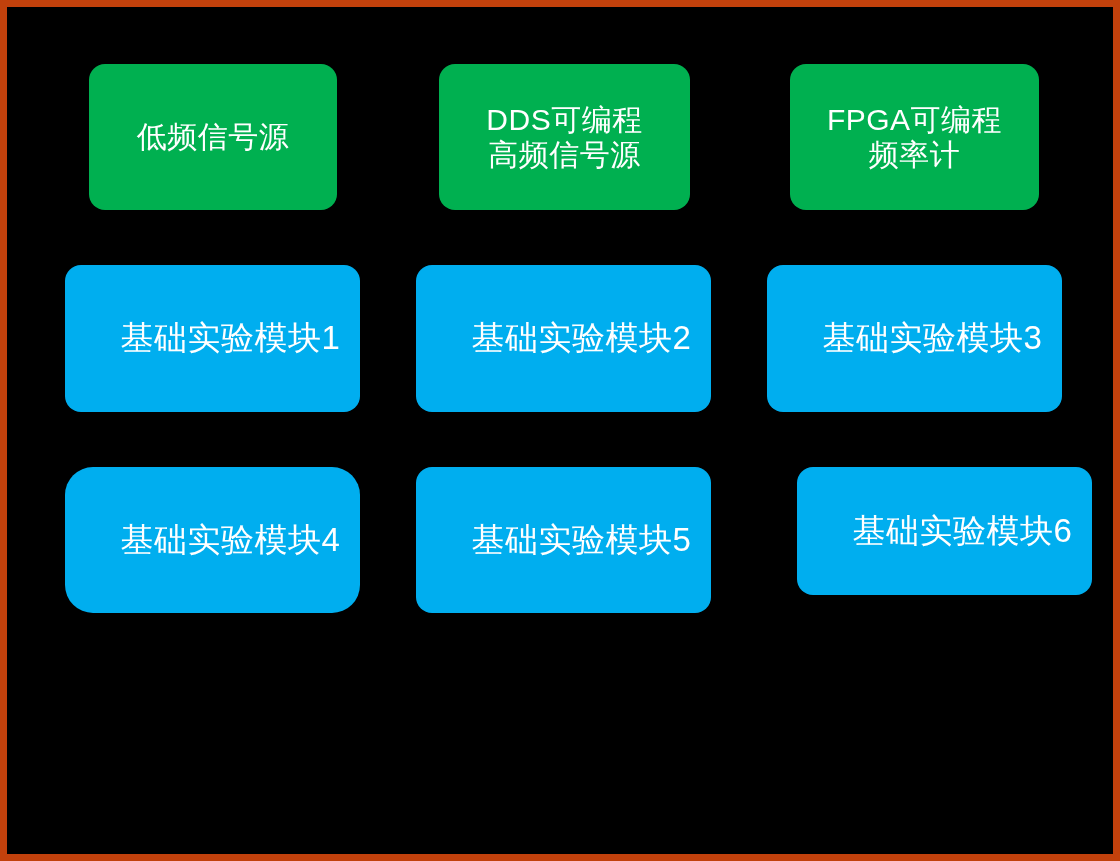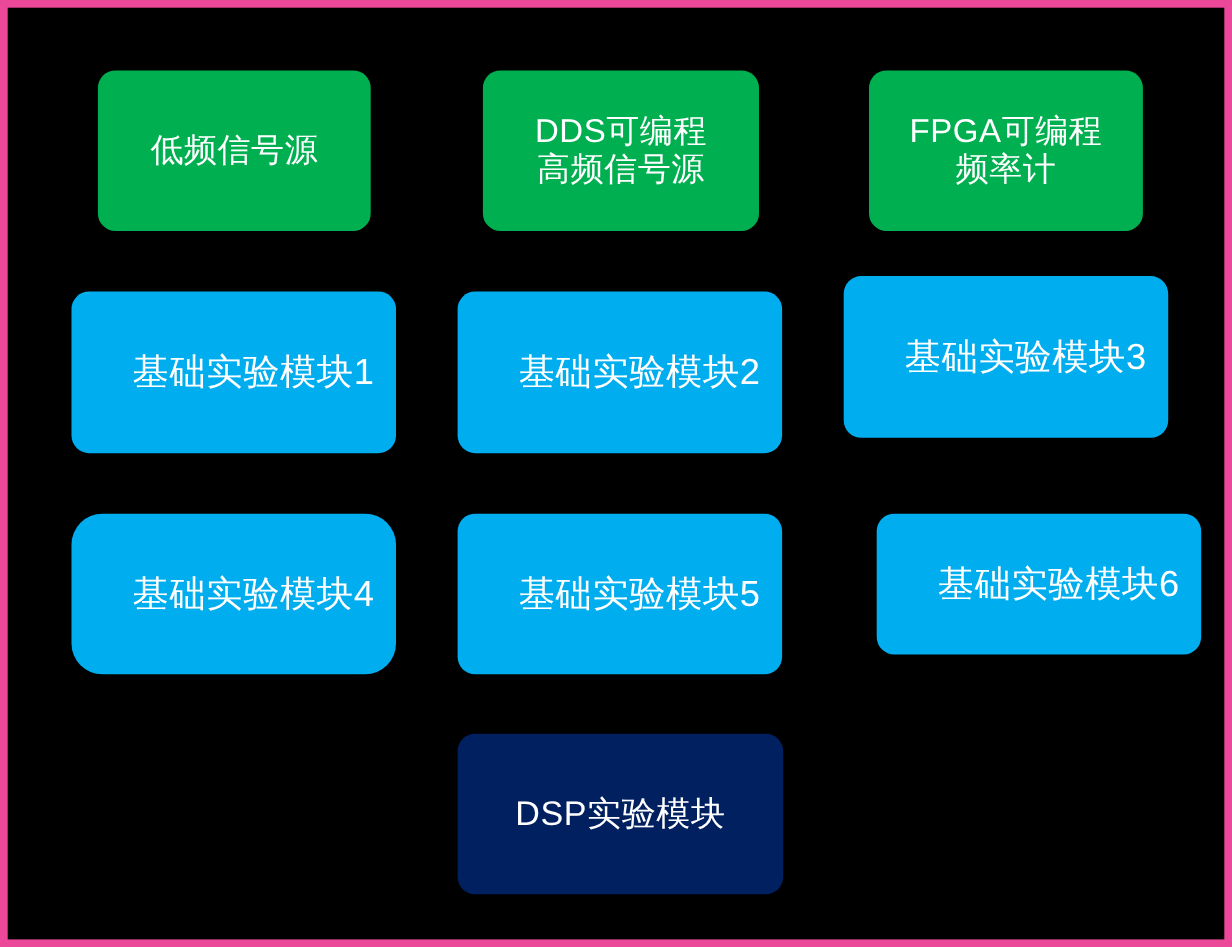--- a/index.html
+++ b/index.html
@@ -11,21 +11,21 @@
   body {
     font-family: "Liberation Sans", "DejaVu Sans", sans-serif;
   }
 
   #canvas {
     position: relative;
     width: 1120px;
     height: 861px;
     box-sizing: border-box;
     background: #000000;
-    border: 7px solid #ec4899;
+    border: 7px solid #c2410c;
     overflow: hidden;
   }
 
   .node {
     position: absolute;
     box-sizing: border-box;
     display: flex;
     align-items: center;
     justify-content: center;
     text-align: center;
@@ -55,21 +55,21 @@
   .node.dsp      { font-size: 31px; }
 
   
   #node-low-freq-source       { left: 82px;  top: 57px;  width: 248px; height: 146px; }
   #node-dds-high-freq-source  { left: 432px; top: 57px;  width: 251px; height: 146px; }
   #node-fpga-freq-counter     { left: 783px; top: 57px;  width: 249px; height: 146px; }
 
   
   #node-basic-module-1 { left: 58px;  top: 258px; width: 295px; height: 147px; }
   #node-basic-module-2 { left: 409px; top: 258px; width: 295px; height: 147px; }
-  #node-basic-module-3 { left: 760px; top: 244px; width: 295px; height: 147px; }
+  #node-basic-module-3 { left: 760px; top: 258px; width: 295px; height: 147px; }
 
   
   #node-basic-module-4 { left: 58px;  top: 460px; width: 295px; height: 146px; border-radius: 28px; }
   #node-basic-module-5 { left: 409px; top: 460px; width: 295px; height: 146px; }
   #node-basic-module-6 { left: 760px; top: 460px; width: 295px; height: 128px; margin-left: 30px; }
 
   
   #node-dsp-module { left: 409px; top: 660px; width: 296px; height: 146px; }
 </style>
 </head>
@@ -108,17 +108,14 @@
   </div>
 
   <div class="node basic" id="node-basic-module-5">
     <span class="label">基础实验模块5</span>
   </div>
 
   <div class="node basic" id="node-basic-module-6">
     <span class="label">基础实验模块6</span>
   </div>
 
-  <div class="node dsp" id="node-dsp-module">
-    <span class="label">DSP实验模块</span>
-  </div>
 
 </div>
 
 </body></html>

